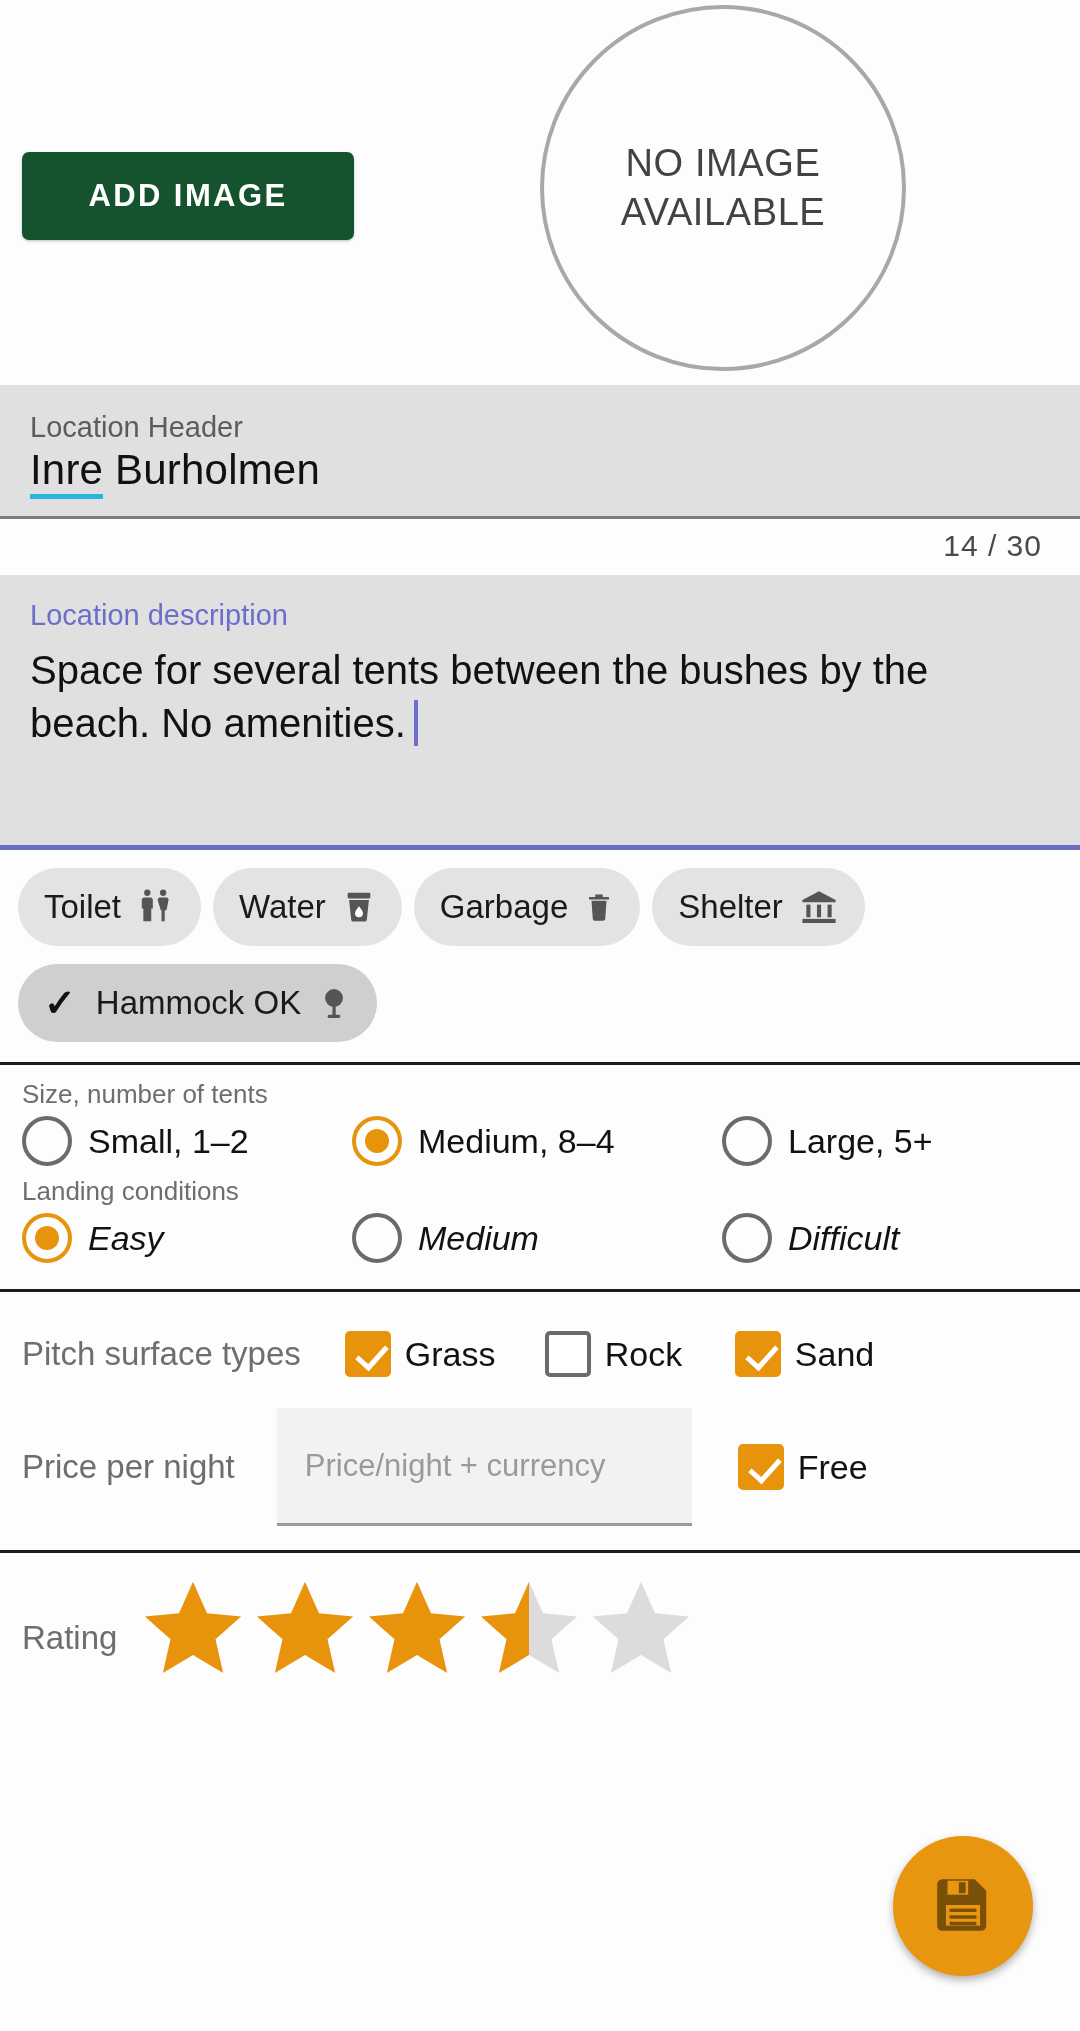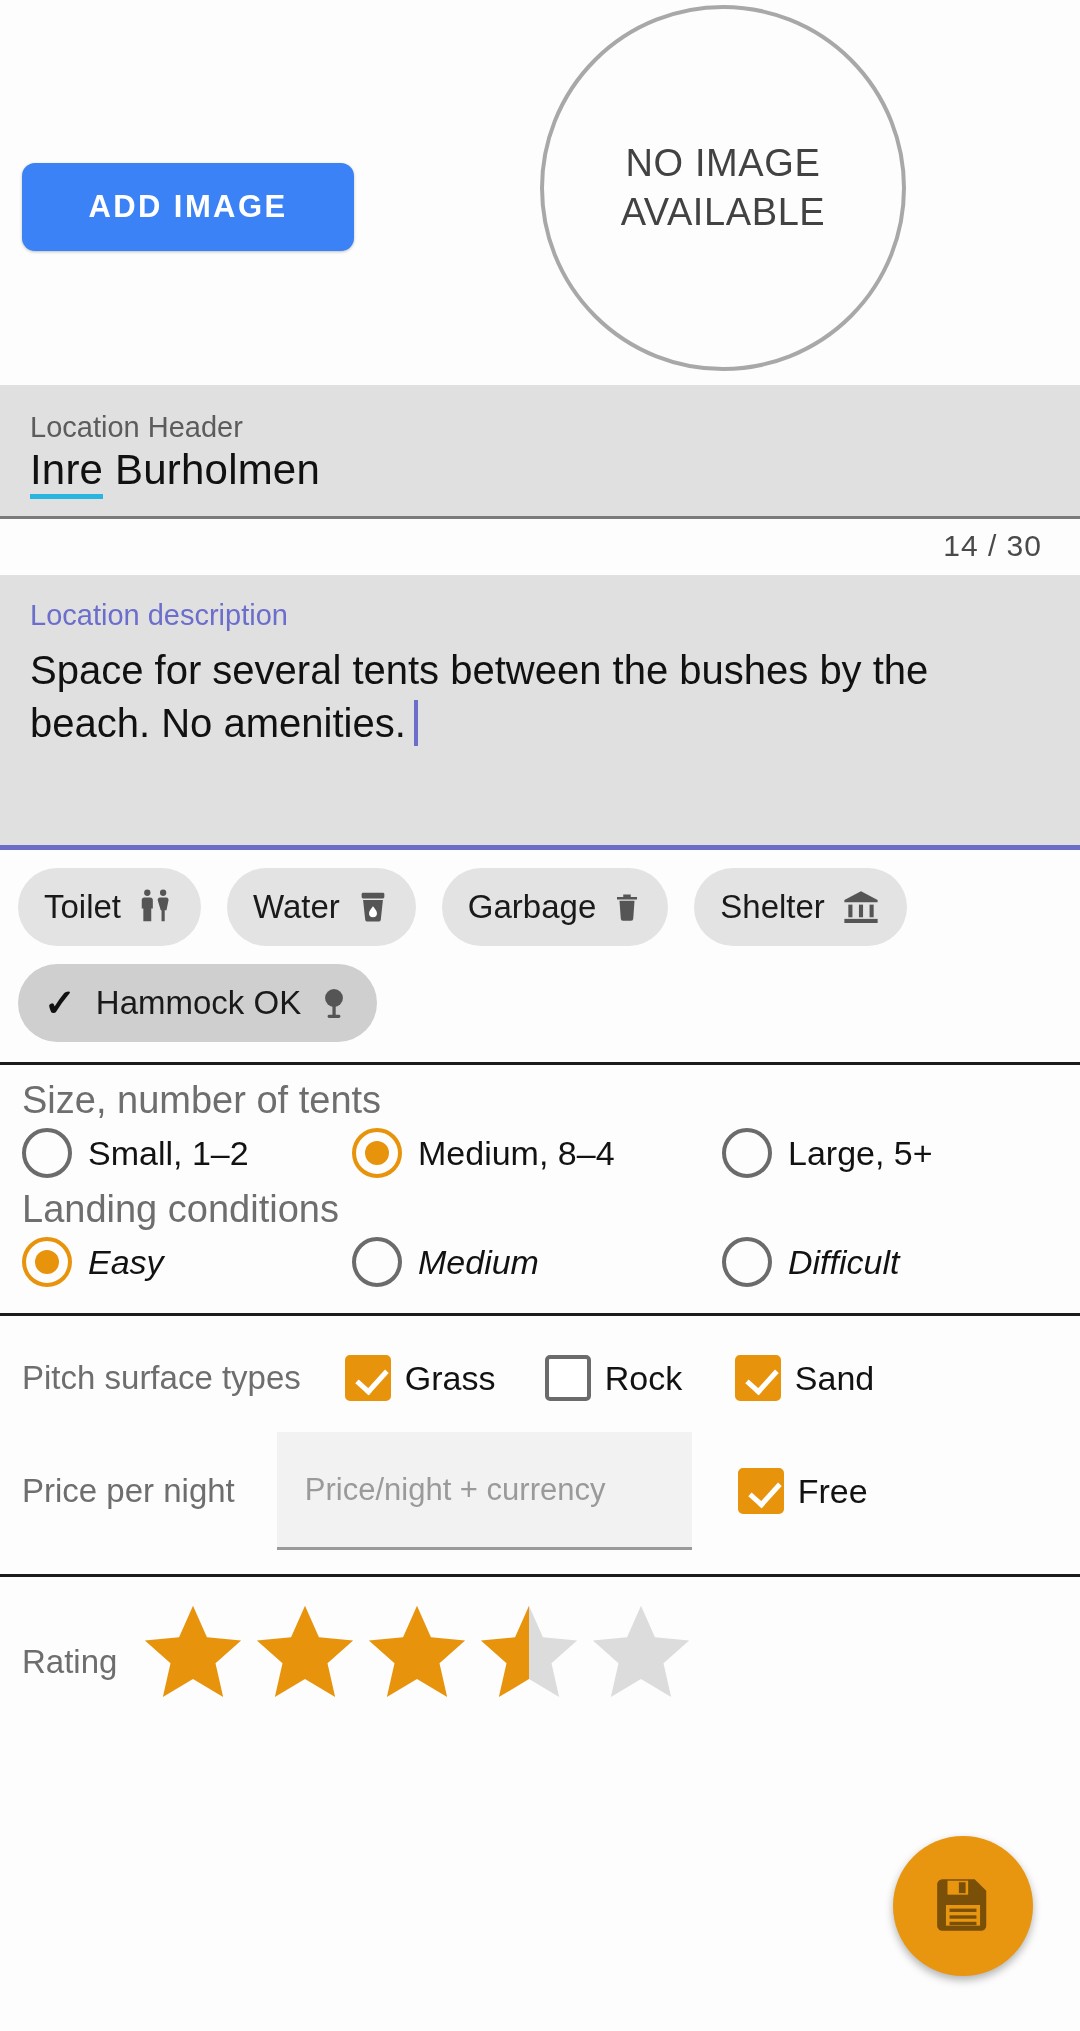--- a/index.html
+++ b/index.html
@@ -18,26 +18,26 @@
 
   
   .image-area {
     height: 385px;
     position: relative;
     flex: none;
     background: #fdfdfd;
   }
   .add-image-btn {
     position: absolute;
-    left: 22px; top: 163px;
+    left: 22px; top: 152px;
     width: 332px; height: 88px;
-    background: #3b82f6;
+    background: #14532d;
     color: #ffffff;
     border: none;
-    border-radius: 13px;
+    border-radius: 7px;
     font-family: "Liberation Sans", sans-serif;
     font-size: 31px;
     font-weight: bold;
     letter-spacing: 2.4px;
     cursor: pointer;
     box-shadow: 0 1px 3px rgba(0,0,0,.25);
   }
   .no-image-circle {
     position: absolute;
     left: 540px; top: 5px;
@@ -114,21 +114,21 @@
     margin-left: 8px;
   }
 
   
   .chips-section {
     padding: 18px 18px 20px 18px;
     background: #fdfdfd;
     flex: none;
     border-bottom: 3px solid #1c1c1c;
   }
-  .chips-row { display: flex; gap: 26px; margin-bottom: 18px; }
+  .chips-row { display: flex; gap: 12px; margin-bottom: 18px; }
   .chips-row:last-child { margin-bottom: 0; }
   .chip {
     display: inline-flex;
     align-items: center;
     gap: 16px;
     background: #e3e3e3;
     border-radius: 44px;
     padding: 0 26px;
     height: 78px;
     font-size: 33px;
@@ -144,21 +144,21 @@
   .chip svg { display: block; }
 
   
   .radio-section {
     padding: 14px 22px 16px 22px;
     background: #fdfdfd;
     flex: none;
     border-bottom: 3px solid #1c1c1c;
   }
   .group-label {
-    font-size: 38px;
+    font-size: 26px;
     color: #6e6e6e;
     margin-bottom: 6px;
   }
   .radio-row {
     display: flex;
     align-items: center;
     margin-bottom: 10px;
   }
   .radio-row:last-child { margin-bottom: 10px; font-style: italic; }
   .radio-item {

